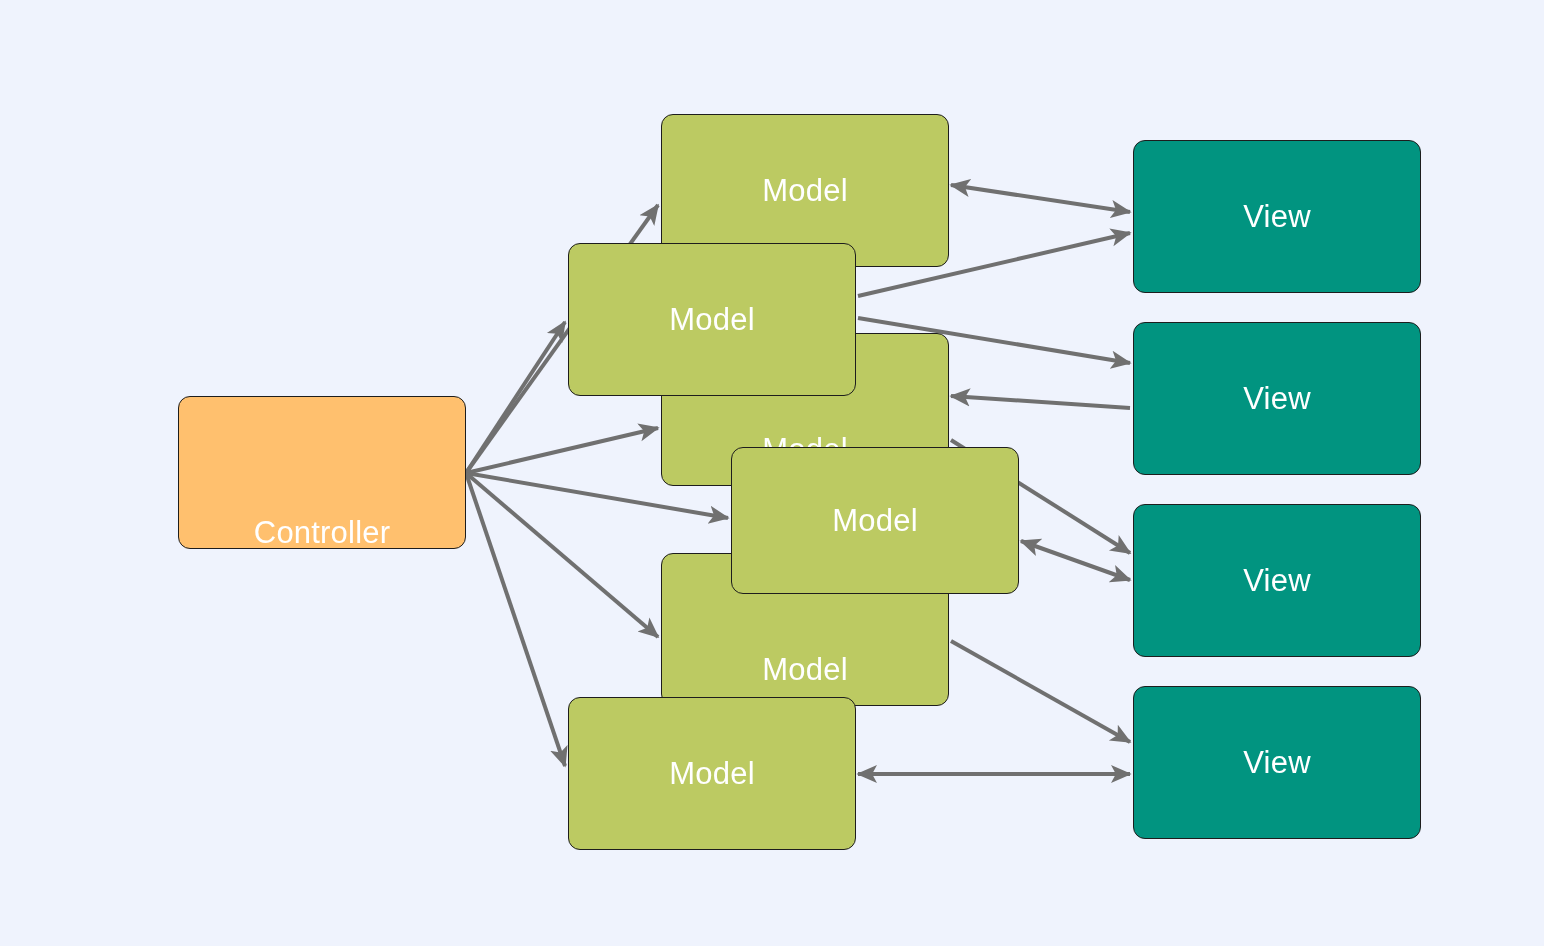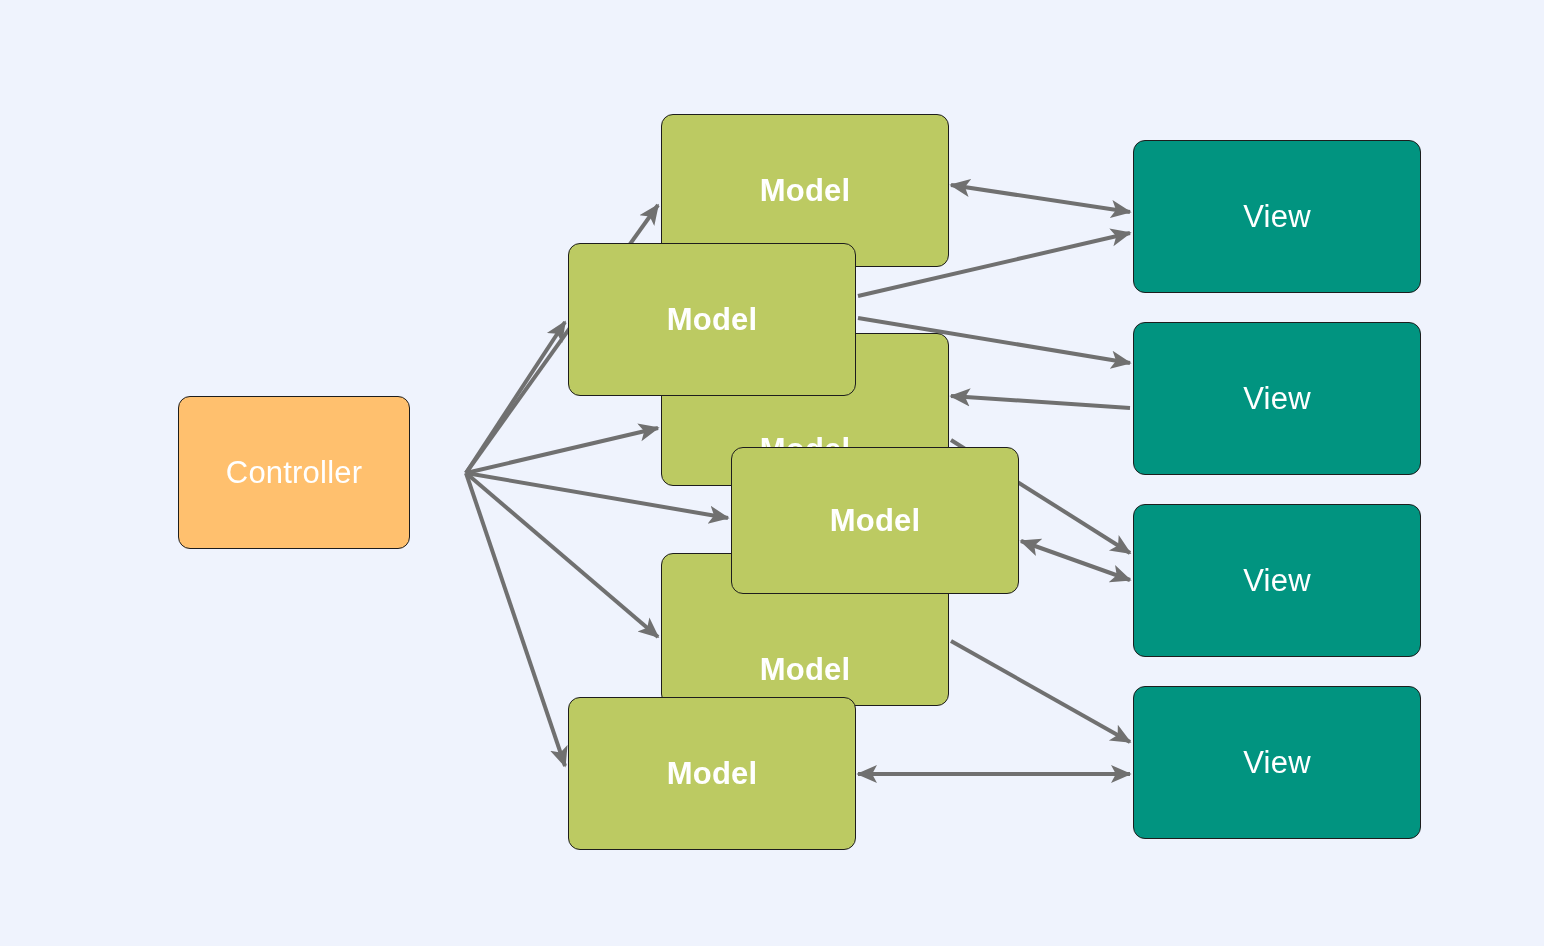--- a/index.html
+++ b/index.html
@@ -33,21 +33,21 @@
     align-items: center;
     justify-content: center;
     color: #ffffff;
     font-size: 31px;
     font-weight: 400;
     letter-spacing: 0.2px;
     line-height: 1;
     user-select: none;
   }
   .node-controller { background: #ffc06e; }
-  .node-model { background: #bcca62; font-weight: bold; }
+  .node-model { background: #bcca62; }
   .node-view { background: #019480; align-items: center; }
   .node-label { pointer-events: none; }
 </style>
 </head>
 <body>
 
 <div id="canvas">
   <svg id="edges" viewBox="0 0 1544 946" width="1544" height="946" xmlns="http://www.w3.org/2000/svg">
     <defs>
       <marker id="arrow-end" viewBox="0 0 10 10" refX="9.2" refY="5" markerWidth="5.2" markerHeight="5.2" orient="auto-start-reverse" markerUnits="strokeWidth">
@@ -68,21 +68,21 @@
         <line x1="858" y1="296" x2="1130" y2="233" stroke="#707070" stroke-width="4" stroke-linecap="butt" marker-end="url(#arrow-end)"></line>
         <line x1="858" y1="318" x2="1130" y2="363" stroke="#707070" stroke-width="4" stroke-linecap="butt" marker-end="url(#arrow-end)"></line>
         <line x1="1130" y1="408" x2="951" y2="396" stroke="#707070" stroke-width="4" stroke-linecap="butt" marker-end="url(#arrow-end)"></line>
         <line x1="951" y1="440" x2="1130" y2="553" stroke="#707070" stroke-width="4" stroke-linecap="butt" marker-end="url(#arrow-end)"></line>
         <line x1="1021" y1="541" x2="1130" y2="580" stroke="#707070" stroke-width="4" stroke-linecap="butt" marker-end="url(#arrow-end)" marker-start="url(#arrow-start)"></line>
         <line x1="951" y1="641" x2="1130" y2="742" stroke="#707070" stroke-width="4" stroke-linecap="butt" marker-end="url(#arrow-end)"></line>
         <line x1="858" y1="774" x2="1130" y2="774" stroke="#707070" stroke-width="4" stroke-linecap="butt" marker-end="url(#arrow-end)" marker-start="url(#arrow-start)"></line>
       </g>
   </svg>
   <div id="node-layer">
-      <div class="node node-controller" style="left: 178px; top: 396px; width: 232px; height: 153px; background: rgb(255, 192, 110); z-index: 4;">
+      <div class="node node-controller" style="left: 178px; top: 396px; width: 288px; height: 153px; background: rgb(255, 192, 110); z-index: 4; align-items: flex-end;">
         <span class="node-label">Controller</span>
       </div>
       <div class="node node-model" style="left: 661px; top: 114px; width: 288px; height: 153px; background: rgb(188, 202, 98); z-index: 2;">
         <span class="node-label">Model</span>
       </div>
       <div class="node node-model" style="left: 568px; top: 243px; width: 288px; height: 153px; background: rgb(188, 202, 98); z-index: 3;">
         <span class="node-label">Model</span>
       </div>
       <div class="node node-model" style="left: 661px; top: 333px; width: 288px; height: 153px; background: rgb(188, 202, 98); z-index: 2;">
         <span class="node-label" style="transform: translate(0px, 40px);">Model</span>

